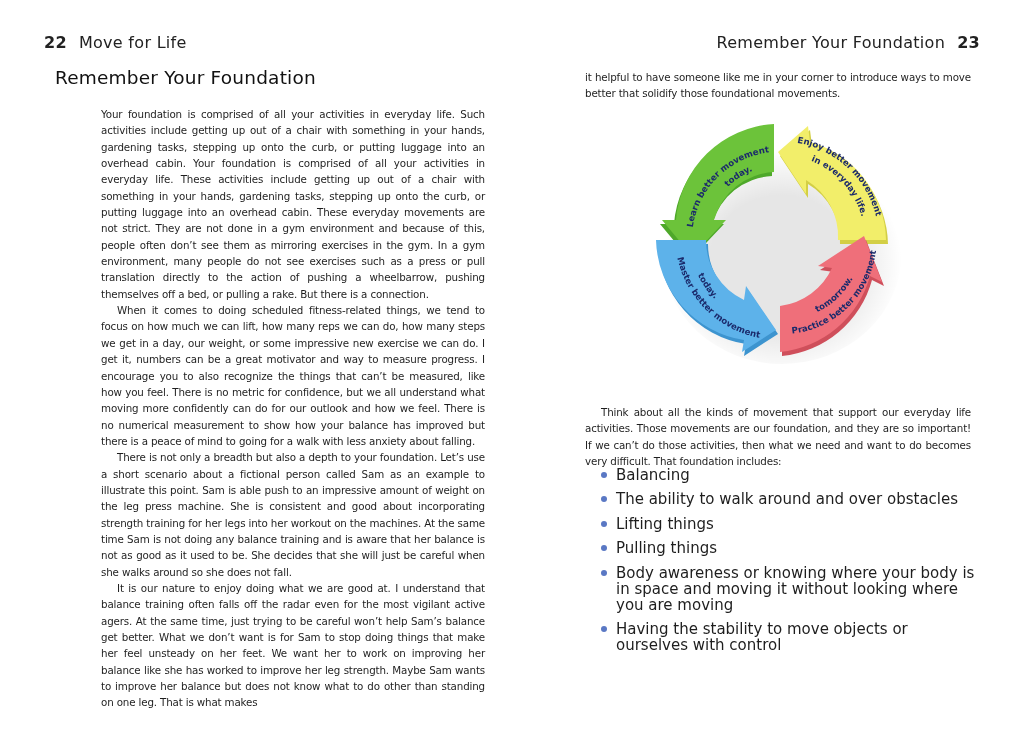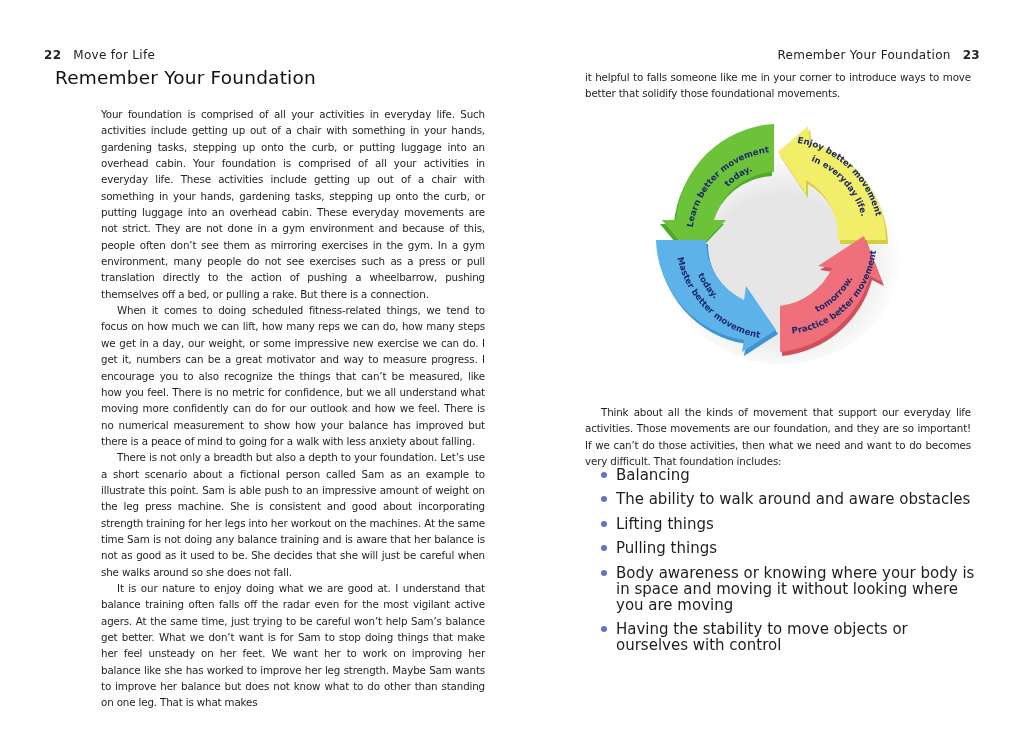--- a/index.html
+++ b/index.html
@@ -4,21 +4,21 @@
 <style>
   html, body { margin: 0; padding: 0; }
   body {
     width: 1024px; height: 732px; background: #ffffff; position: relative; overflow: hidden;
     font-family: "DejaVu Sans", sans-serif; color: #1c1c1c;
   }
   .page { position: absolute; top: 0; height: 732px; }
   .page-left { left: 0; width: 512px; }
   .page-right { left: 512px; width: 512px; }
   .running-head {
-    position: absolute; top: 48px; font-size: 12px; letter-spacing: 0.3px; color: #222;
+    position: absolute; top: 33px; font-size: 16px; letter-spacing: 0.3px; color: #222;
     white-space: nowrap;
   }
   .running-head .num { font-weight: bold; }
   .rh-left { left: 44px; }
   .rh-left .num { margin-right: 12px; }
   .rh-right { right: 44px; }
   .rh-right .num { margin-left: 12px; }
   .chapter-title {
     position: absolute; left: 55px; top: 67px; margin: 0;
     font-size: 18.5px; font-weight: normal; color: #111; letter-spacing: 0.2px;
@@ -58,21 +58,21 @@
   </div>
 </div>
 
 <div class="page page-right">
   <div class="running-head rh-right">
     <span>Remember Your Foundation</span><span class="num">23</span>
   </div>
 </div>
 
 <div class="body-text right-top">
-  <p class="noindent">it helpful to falls someone like me in your corner to introduce ways to move better that solidify those foundational movements.</p>
+  <p class="noindent">it helpful to have someone like me in your corner to introduce ways to move better that solidify those foundational movements.</p>
 </div>
 
 <div class="diagram">
   <svg width="260" height="260" viewBox="0 0 260 260">
     <defs>
       <radialGradient id="shadow" cx="50%" cy="55%" r="50%">
         <stop offset="60%" stop-color="#000" stop-opacity="0.10"></stop>
         <stop offset="100%" stop-color="#000" stop-opacity="0"></stop>
       </radialGradient>
       <path id="arcGreen" d="M 42 125 A 88 88 0 0 1 122 42"></path>
@@ -118,18 +118,18 @@
     </g>
   </svg>
 </div>
 
 <div class="body-text right-mid">
   <p>Think about all the kinds of movement that support our everyday life activities. Those movements are our foundation, and they are so important! If we can’t do those activities, then what we need and want to do becomes very difficult. That foundation includes:</p>
 </div>
 
 <ul class="list">
   <li><span class="bullet" style="background: rgb(90, 120, 196);"></span><span>Balancing</span></li>
-  <li><span class="bullet" style="background: rgb(90, 120, 196);"></span><span>The ability to walk around and aware obstacles</span></li>
+  <li><span class="bullet" style="background: rgb(90, 120, 196);"></span><span>The ability to walk around and over obstacles</span></li>
   <li><span class="bullet" style="background: rgb(90, 120, 196);"></span><span>Lifting things</span></li>
   <li><span class="bullet" style="background: rgb(90, 120, 196);"></span><span>Pulling things</span></li>
   <li><span class="bullet" style="background: rgb(90, 120, 196);"></span><span>Body awareness or knowing where your body is in space and moving it without looking where you are moving</span></li>
   <li><span class="bullet" style="background: rgb(90, 120, 196);"></span><span>Having the stability to move objects or ourselves with control</span></li>
 </ul>
 
 </body></html>

